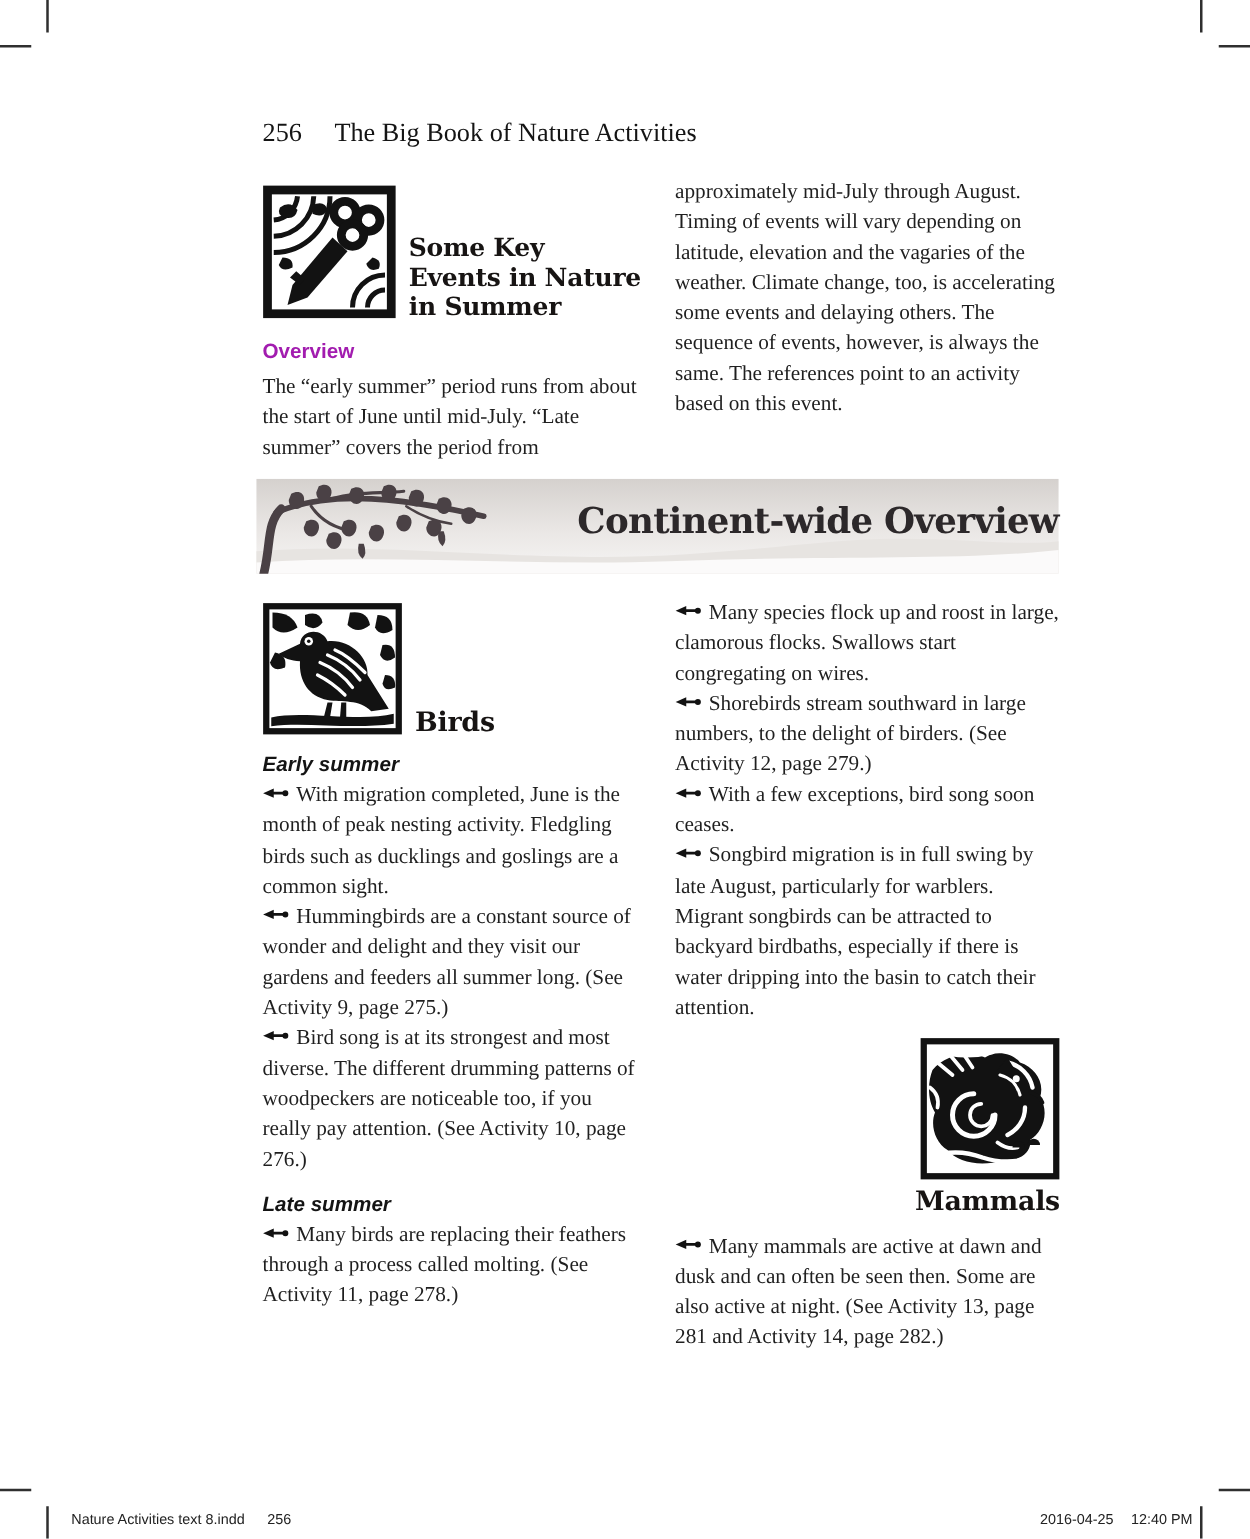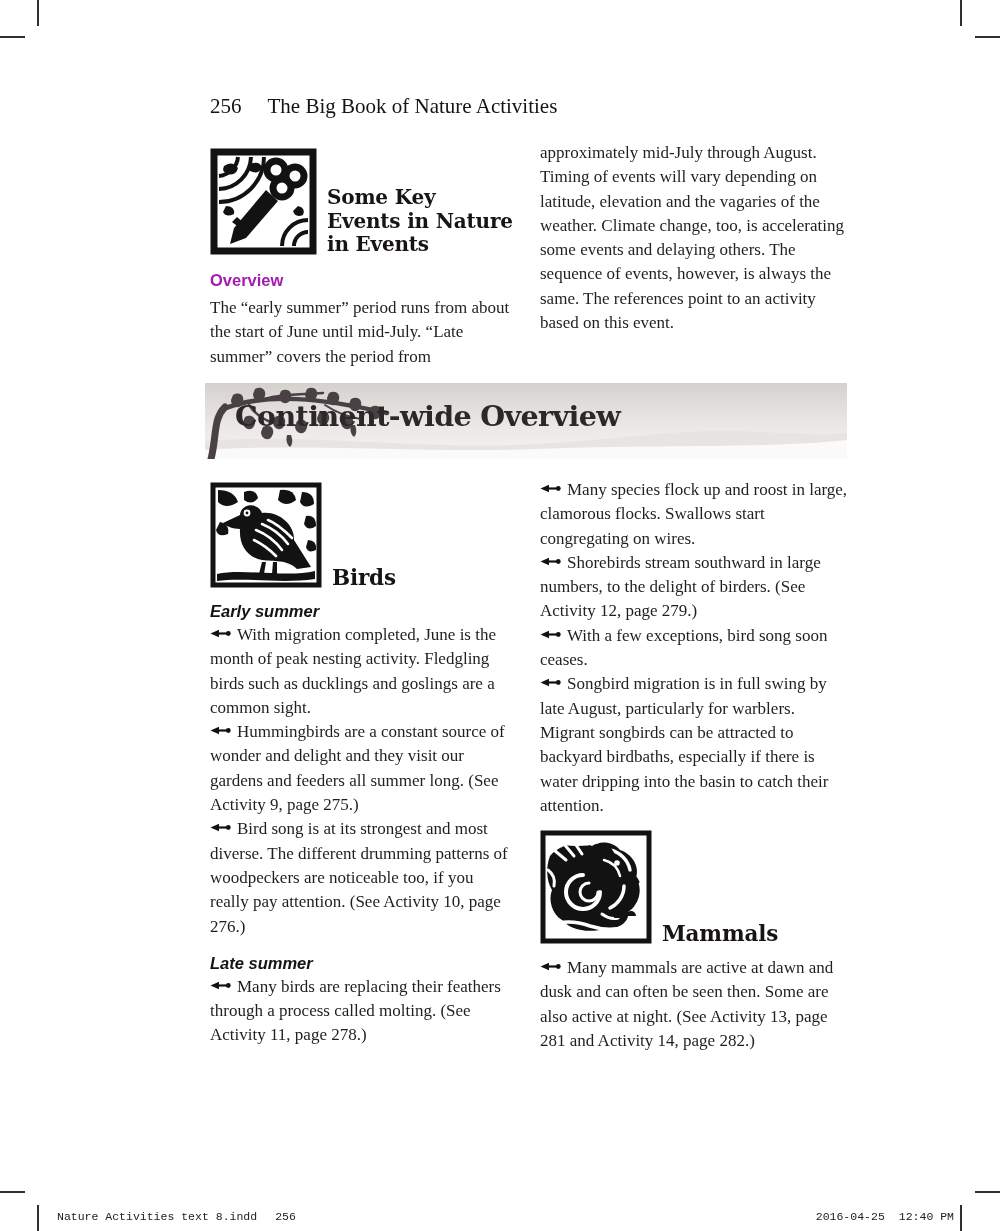--- a/index.html
+++ b/index.html
@@ -29,37 +29,37 @@
               font-size:16.5px;color:#a21caf;margin-top:10px;line-height:22px;}
   .season-label{font-family:"Liberation Sans",sans-serif;font-weight:bold;font-style:italic;
                 font-size:16.5px;color:#141414;line-height:23px;}
 
   .body-text{font-size:17px;line-height:24.3px;margin:0;color:#1f1f1f;}
   #intro-left .body-text{margin-top:5px;}
 
   
   #banner{position:absolute;left:205px;top:383px;width:642px;height:76px;}
   #banner svg.banner-bg{position:absolute;left:0;top:0;}
-  #banner .banner-title{position:absolute;left:0;top:16px;width:100%;text-align:left;
+  #banner .banner-title{position:absolute;left:0;top:16px;width:100%;text-align:right;
        padding-left:30px;box-sizing:border-box;
        font-family:"DejaVu Serif",serif;font-weight:600;font-size:28.5px;
        letter-spacing:-0.6px;color:#2c282a;}
 
   
   #main-left{left:210px;top:482px;width:304px;}
   #main-right{left:540px;top:478px;width:308px;}
 
   .bullet{display:inline-block;margin-right:6px;position:relative;top:-2px;}
   .bullet svg{display:block;}
 
   .late-label{margin-top:13px;}
-  .mammal-row{margin-top:12px;margin-bottom:8px;}
-
-  
-  .footer-text{position:absolute;top:1210px;font-family:Liberation Mono, monospace;
+  .mammal-row{margin-top:12px;margin-bottom:8px;flex-direction:column;}
+
+  
+  .footer-text{position:absolute;top:1210px;font-family:Liberation Sans, sans-serif;
                font-size:11.5px;color:#222;}
   #footer-left{left:57px;}
   #footer-left .fpage{margin-left:18px;}
   #footer-right{right:46px;}
   #footer-right .ftime{margin-left:14px;}
 </style>
 </head>
 <body>
 
 <div class="crop" style="left:37px;top:0;width:2px;height:26px;"></div>
@@ -96,21 +96,21 @@
         <path d="M30,80 L22,74 L27,69 L34,75 Z" fill="#121212"></path>
         <path d="M14,18 q8,-6 14,2 q-2,8 -10,6 q-7,-2 -4,-8 Z" fill="#121212"></path>
         <path d="M40,16 q10,-4 12,4 q-4,7 -12,3 Z" fill="#121212"></path>
         <path d="M88,58 q8,2 5,9 q-8,3 -10,-4 Z" fill="#121212"></path>
         <path d="M16,58 q9,0 8,8 q-8,4 -11,-2 Z" fill="#121212"></path>
       </svg>
     </span>
     <div class="slab-heading">
       <div>Some Key</div>
       <div>Events in Nature</div>
-      <div>in Events</div>
+      <div>in Summer</div>
     </div>
   </div>
   <div class="sans-label">Overview</div>
   <p class="body-text">The “early summer” period runs from about the start of June until mid-July. “Late summer” covers the period from</p>
 </div>
 
 <div class="col" id="intro-right">
   <p class="body-text">approximately mid-July through August. Timing of events will vary depending on latitude, elevation and the vagaries of the weather. Climate change, too, is accelerating some events and delaying others. The sequence of events, however, is always the same. The references point to an activity based on this event.</p>
 </div>
 

